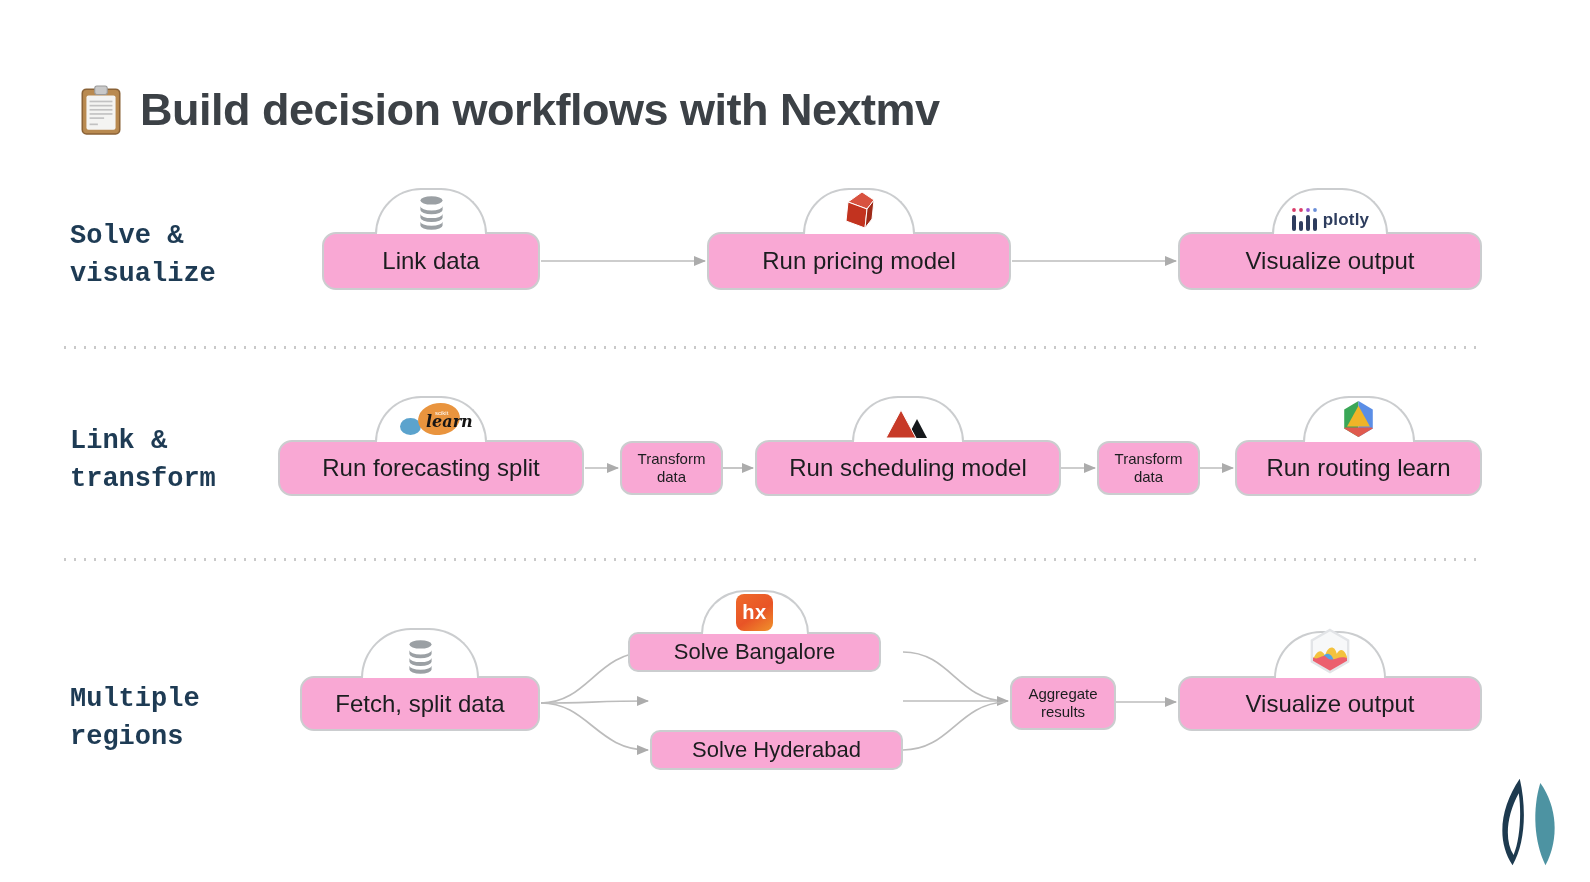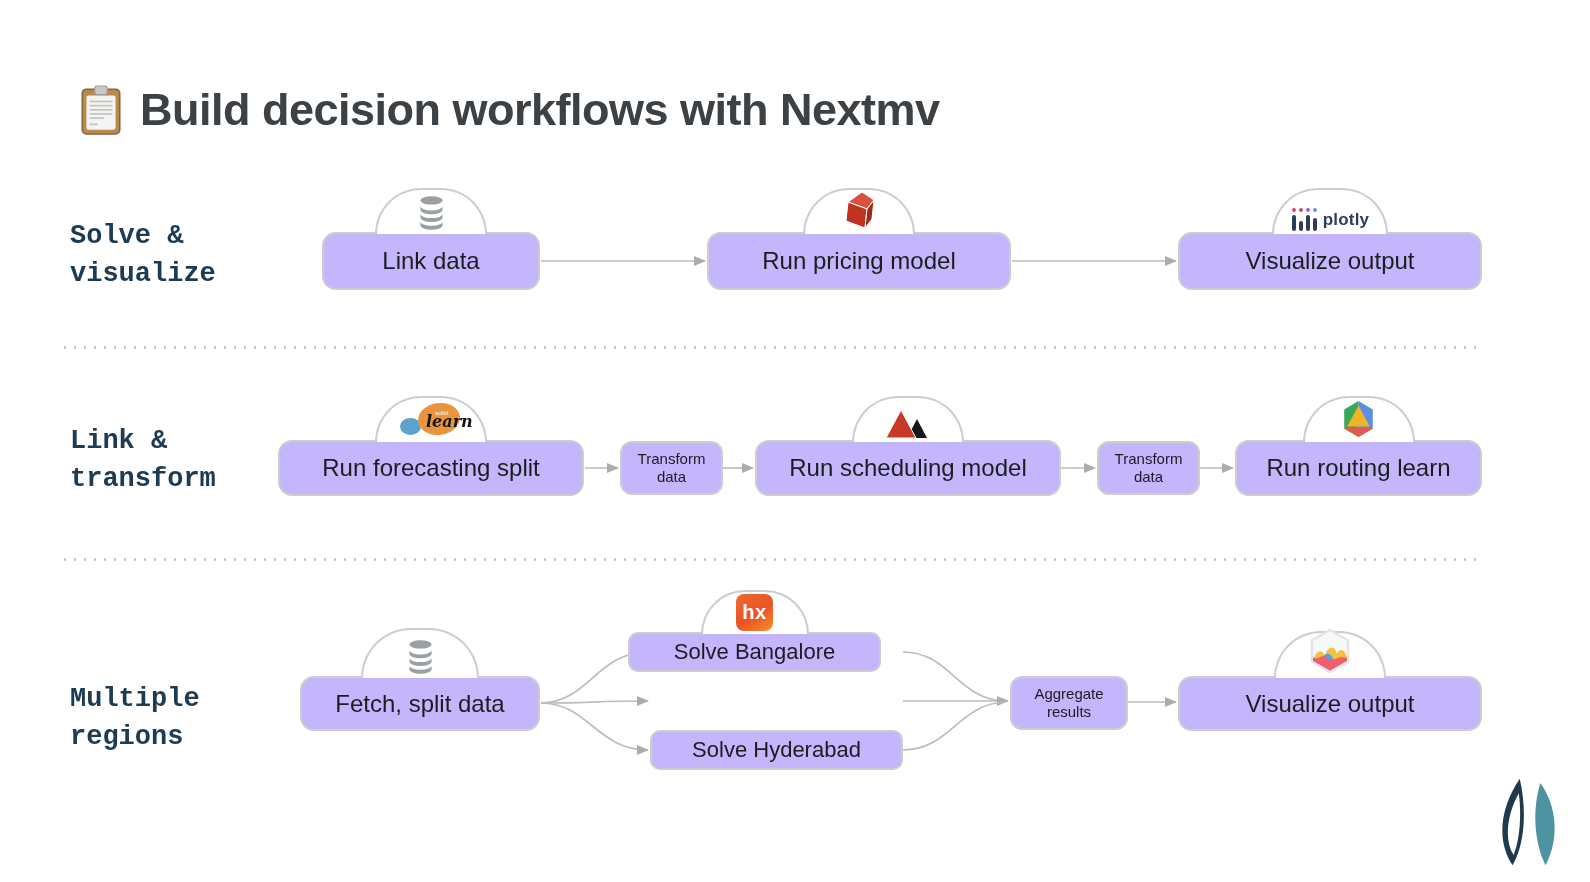--- a/index.html
+++ b/index.html
@@ -16,21 +16,21 @@
     position:absolute; left:70px; font-family:"Liberation Mono", monospace;
     font-weight:700; font-size:27px; line-height:38px; color:#1e3b54; white-space:pre;
   }
   
   .divider {
     position:absolute; left:64px; width:1412px; height:3px;
     background:repeating-linear-gradient(to right,#c9c9c9 0 2.5px, transparent 2.5px 10px);
   }
   
   .node {
-    position:absolute; background:#c4b5fd; border:2px solid #cbcdcf;
+    position:absolute; background:#f9a8d4; border:2px solid #cbcdcf;
     display:flex; align-items:center; justify-content:center;
     color:#1b1d1f; z-index:2; text-align:center;
   }
   .node.big   { border-radius:14px; font-size:24px; }
   .node.mid   { border-radius:10px; font-size:22px; }
   .node.small { border-radius:12px; font-size:15px; line-height:18px; padding:4px 10px; }
   .bump {
     position:absolute; bottom:100%; left:50%; transform:translateX(-50%);
     background:#fff; border:2px solid #cbcdcf; border-bottom:none;
     border-radius:60px 60px 0 0;
@@ -242,21 +242,21 @@
       </div>
     </div>
     <span>Solve Bangalore</span>
   </div>
 
 
   <div class="node mid" style="left:650px; top:730px; width:253px; height:40px">
     <span>Solve Hyderabad</span>
   </div>
 
-  <div class="node small" style="left:1010px; top:676px; width:118px; height:54px">
+  <div class="node small" style="left:1010px; top:676px; width:106px; height:54px">
     <span>Aggregate results</span>
   </div>
 
   <div class="node big" style="left:1178px; top:676px; width:304px; height:55px">
     <div class="bump" style="width:112px; height:47px">
       <div class="bump-pad">
         <svg width="44" height="48" viewBox="0 0 46 50">
           <defs>
             <clipPath id="hexclip">
                 <polygon points="23,3 42,14 42,36 23,47 4,36 4,14"></polygon>

